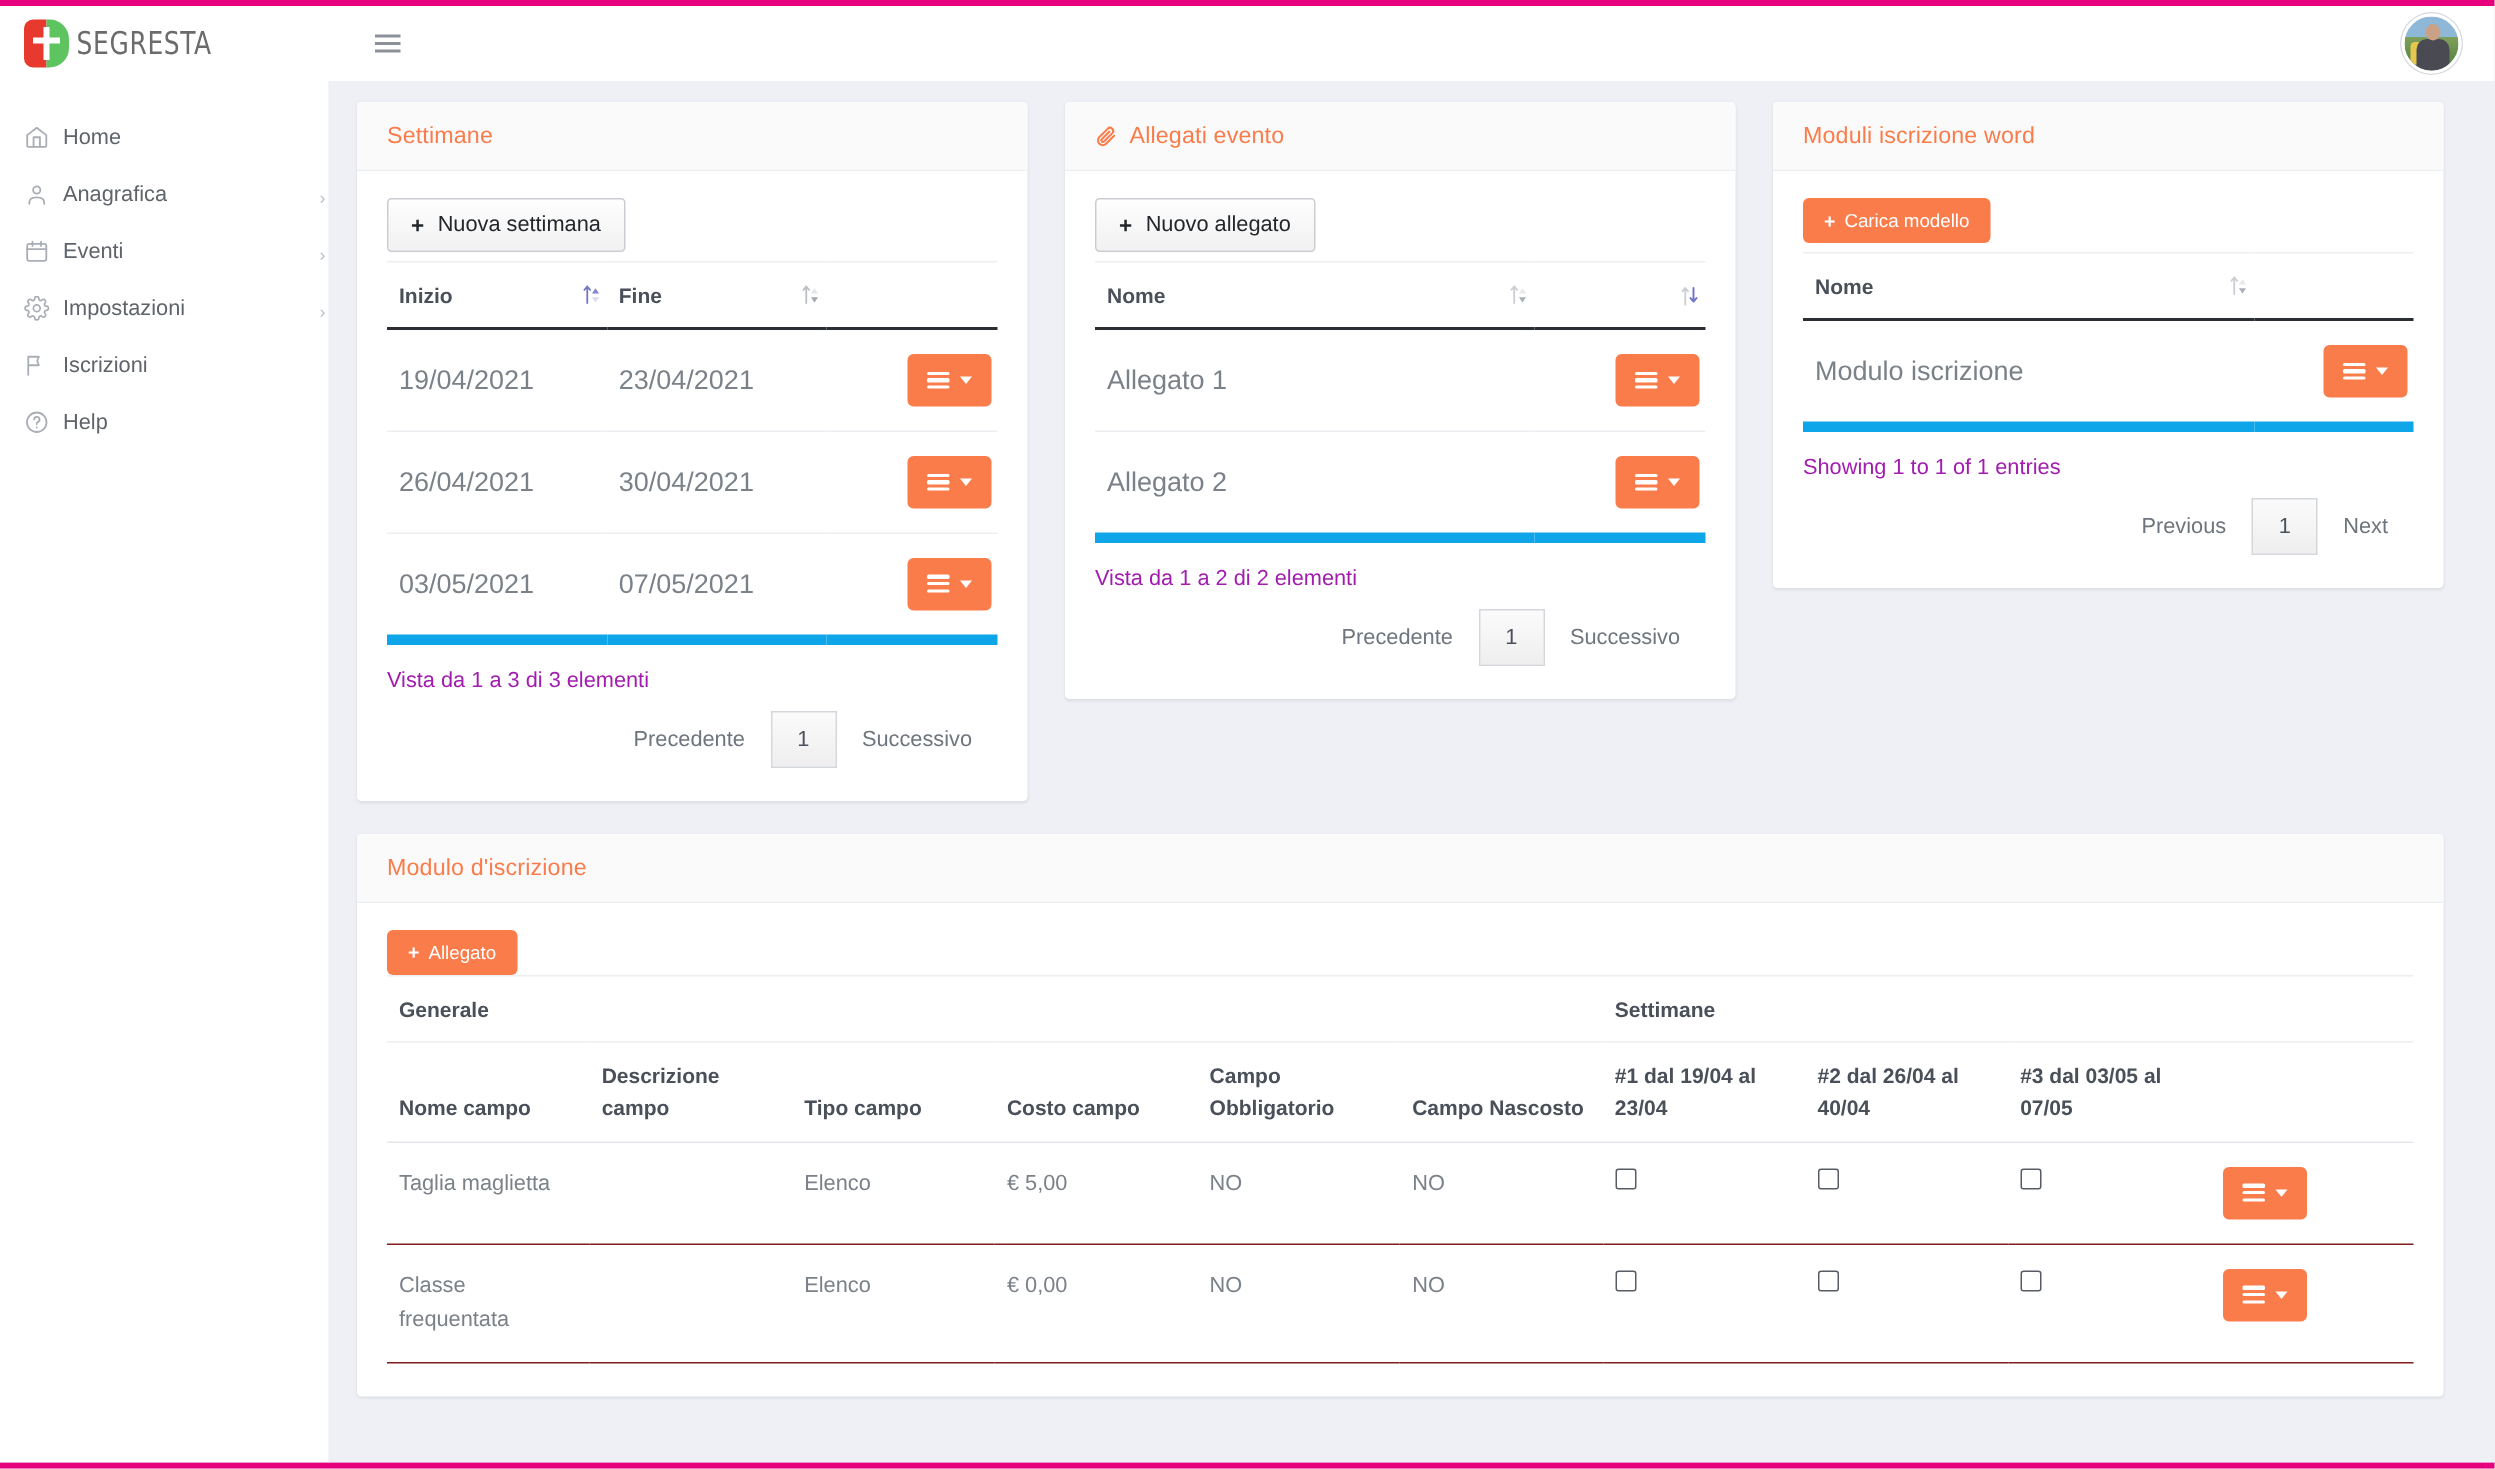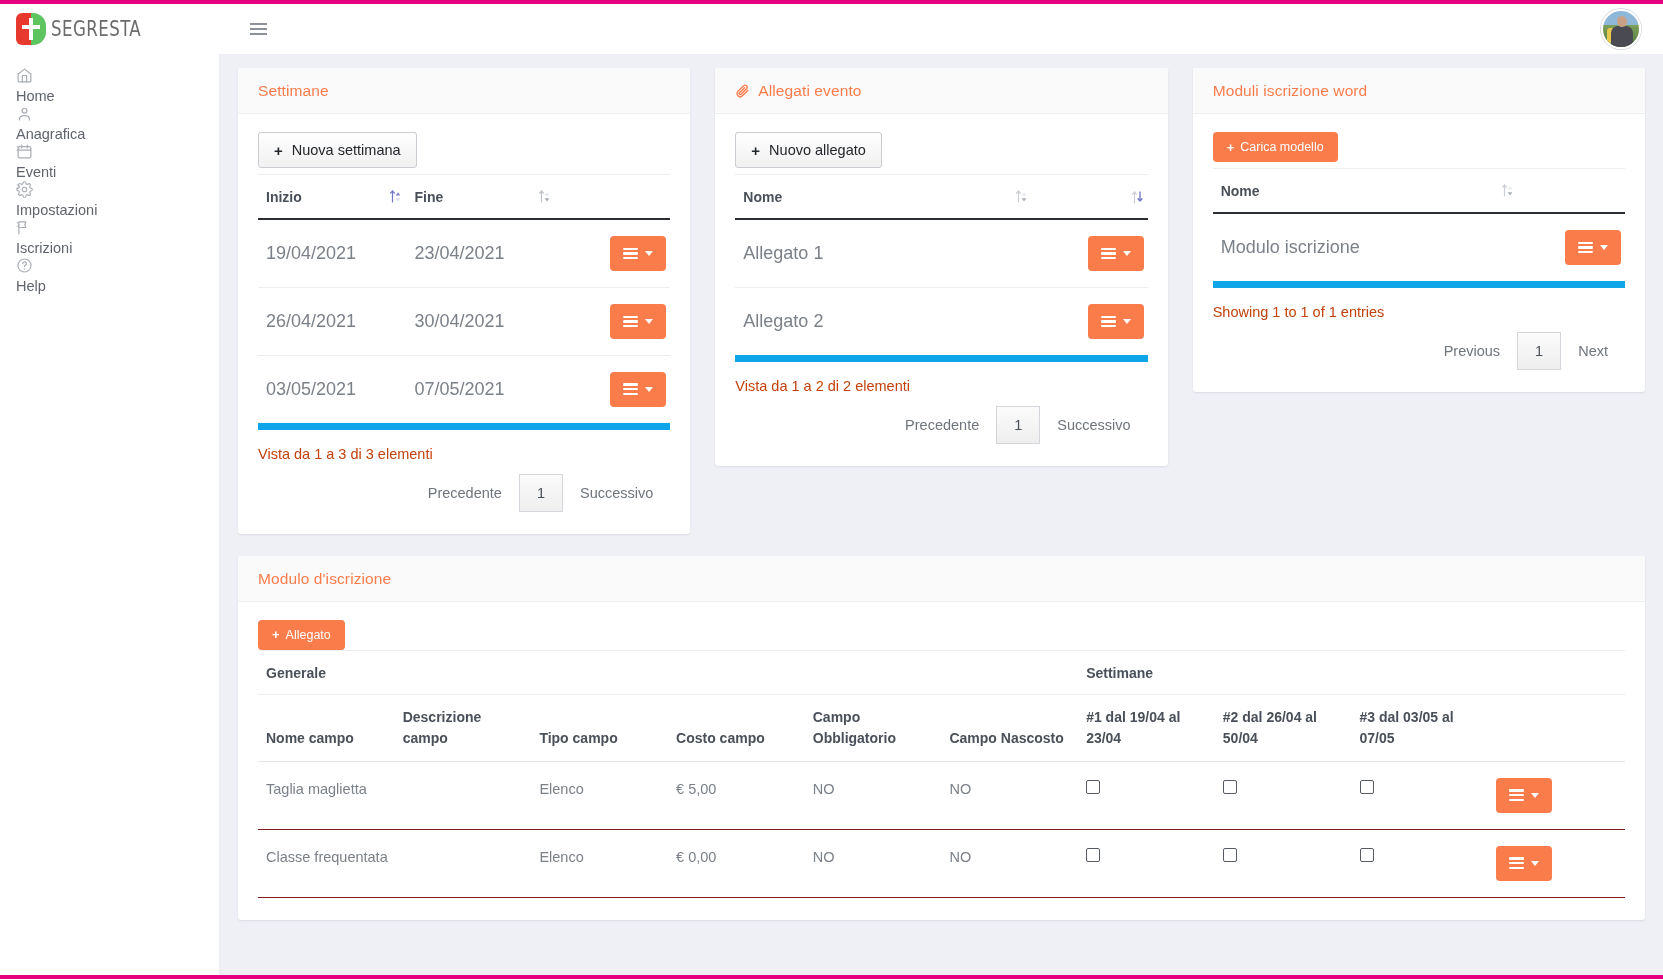--- a/index.html
+++ b/index.html
@@ -50,32 +50,32 @@
   #avatar .av-body{ position:absolute; left:8px; top:15px; width:22px; height:24px; border-radius:7px 7px 0 0; background:#4a4a52;}
   #avatar .av-pack{ position:absolute; left:4px; top:17px; width:8px; height:15px; border-radius:3px; background:#e6c84f;}
 
   
   #sidebar{
     position:absolute; top:50px; left:0; bottom:0; width:220px;
     background:#ffffff; z-index:20; padding-top:8px;
     border-right:1px solid #eceef1;
   }
   .nav-item{
-    display:flex; align-items:flex-start; height:38px; padding:0 2px 0 16px;
-    color:#6f747c; font-size:14.5px; cursor:pointer; position:relative;flex-direction:column;
+    display:flex; align-items:flex-end; height:38px; padding:0 2px 0 16px;
+    color:#6f747c; font-size:14.5px; cursor:pointer; position:relative;
   }
   .nav-ico{ width:26px; flex:0 0 26px; display:flex; align-items:center; color:#a9aeb6; }
   .nav-ico svg{ display:block; }
   .nav-label{ flex:1; color:#5f646c; }
   .nav-caret{ color:#b9bec6; font-size:12px; line-height:1; }
 
   
   #content{
     position:absolute; top:50px; left:220px; right:0; bottom:0;
-    background:#eef0f5; overflow:hidden; padding:14px 18px 0 18px;
+    background:#eef0f5; overflow:hidden; padding:14px 34px 0 18px;
   }
   .row-cards{ display:flex; gap:25px; align-items:flex-start; }
   .card{
     background:#ffffff; border-radius:3px; flex:1 1 0; min-width:0;
     box-shadow:0 1px 2px rgba(40,50,70,.10);
   }
   .card-head{
     background:#fafafa; border-bottom:1px solid #eceef1;
     padding:14px 20px 13px 20px;
     border-top-left-radius:3px; border-top-right-radius:3px;
@@ -120,21 +120,21 @@
     padding:9px 13px; cursor:pointer; color:#fff;
   }
   .act-btn .bars{ display:inline-block; width:15px; }
   .act-btn .bars i{ display:block; height:2.2px; background:#fff; margin:2.6px 0; border-radius:1px;}
   .act-btn .caret{
     width:0;height:0;border-left:4.5px solid transparent;border-right:4.5px solid transparent;
     border-top:5px solid #fff;
   }
   td.act-cell{ text-align:right; padding-right:0; }
 
-  .dt-info{ font-size:14.5px; color:#c2410c; margin-top:16px; }
+  .dt-info{ font-size:14.5px; color:#a21caf; margin-top:16px; }
   .dt-pager{ margin-top:12px; display:flex; justify-content:flex-end; align-items:stretch; }
   .pg{
     padding:10px 16px; font-size:14.5px; color:#6f757d; cursor:pointer;
     border:1px solid transparent; background:transparent;text-align:right;
   }
   .pg.num{
     background:linear-gradient(#fbfbfb,#eeeeee); border:1px solid #d3d6db;
     color:#4a5059; padding:10px 17px;
   }
 
@@ -508,21 +508,21 @@
             <th></th>
           </tr>
           <tr class="cols">
             <th class="w-name">Nome campo</th>
             <th class="w-desc">Descrizione campo</th>
             <th class="w-tipo">Tipo campo</th>
             <th class="w-costo">Costo campo</th>
             <th class="w-obb">Campo Obbligatorio</th>
             <th class="w-nasc">Campo Nascosto</th>
             <th class="w-wk">#1 dal 19/04 al 23/04</th>
-            <th class="w-wk">#2 dal 26/04 al 50/04</th>
+            <th class="w-wk">#2 dal 26/04 al 40/04</th>
             <th class="w-wk">#3 dal 03/05 al 07/05</th>
             <th class="w-act"></th>
           </tr>
         </thead>
         <tbody>
 
           <tr>
             <td>Taglia maglietta</td>
             <td></td>
             <td>Elenco</td>

